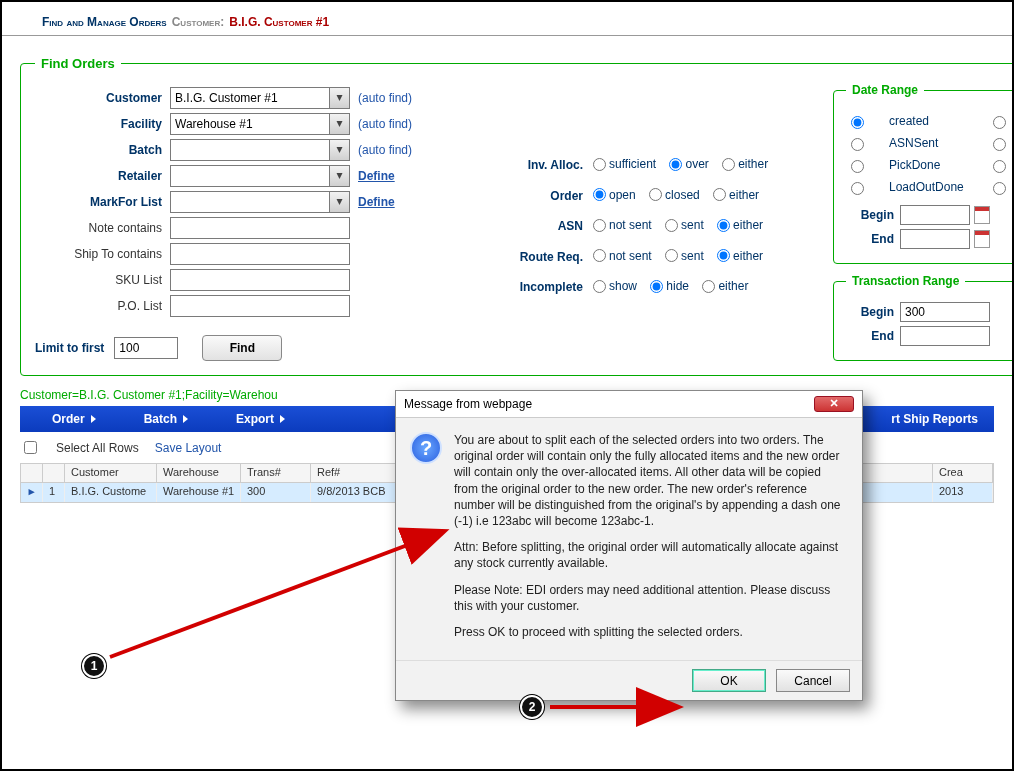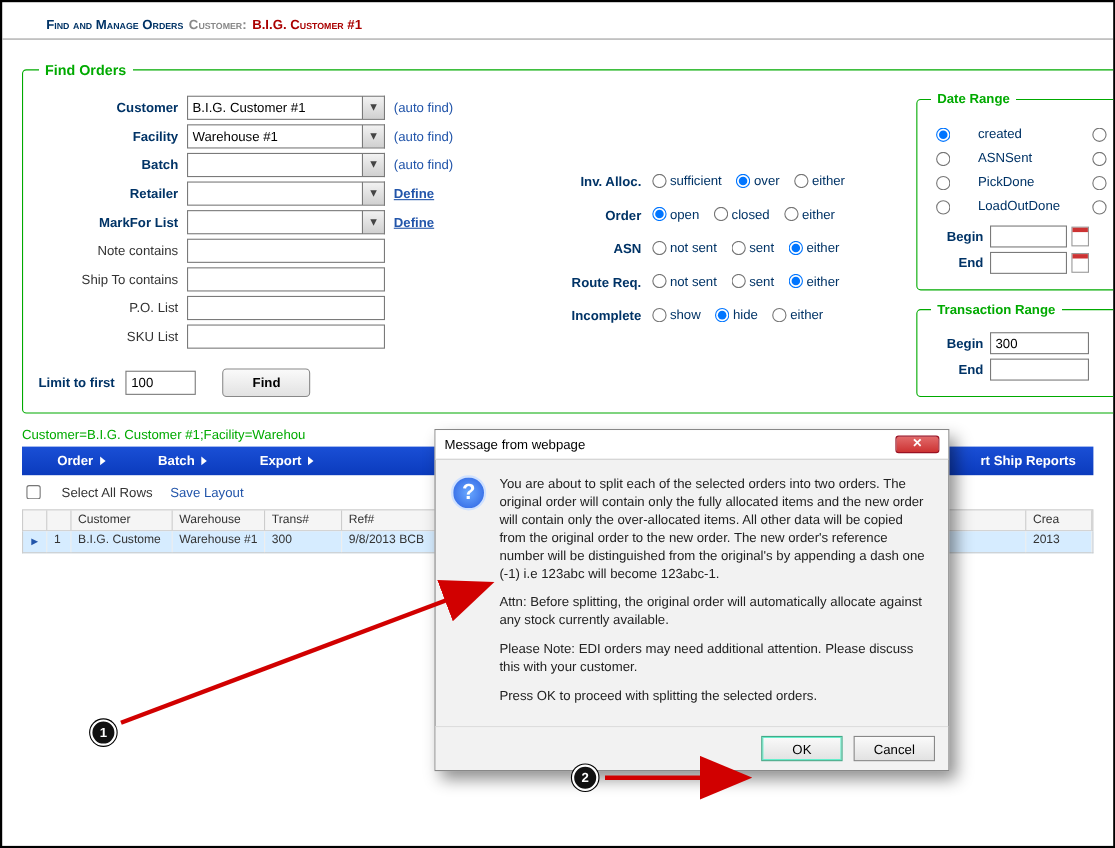--- a/index.html
+++ b/index.html
@@ -145,25 +145,25 @@
           </div>
           <div class="frow">
             <span class="flabel norm">Note contains</span>
             <input type="text" style="width: 180px; height: 22px; border: 1px solid rgb(122, 122, 122);">
           </div>
           <div class="frow">
             <span class="flabel norm">Ship To contains</span>
             <input type="text" style="width: 180px; height: 22px; border: 1px solid rgb(122, 122, 122);">
           </div>
           <div class="frow">
+            <span class="flabel norm">SKU List</span>
+            <input type="text" style="width: 180px; height: 22px; border: 1px solid rgb(122, 122, 122);">
+          </div>
+          <div class="frow">
             <span class="flabel norm">P.O. List</span>
-            <input type="text" style="width: 180px; height: 22px; border: 1px solid rgb(122, 122, 122);">
-          </div>
-          <div class="frow">
-            <span class="flabel norm">SKU List</span>
             <input type="text" style="width: 180px; height: 22px; border: 1px solid rgb(122, 122, 122);">
           </div>
 
           <div class="limit-row">
             <span class="lbl">Limit to first</span>
             <input type="text" value="100" style="">
             <button class="find-btn">Find</button>
           </div>
         </div>
 

